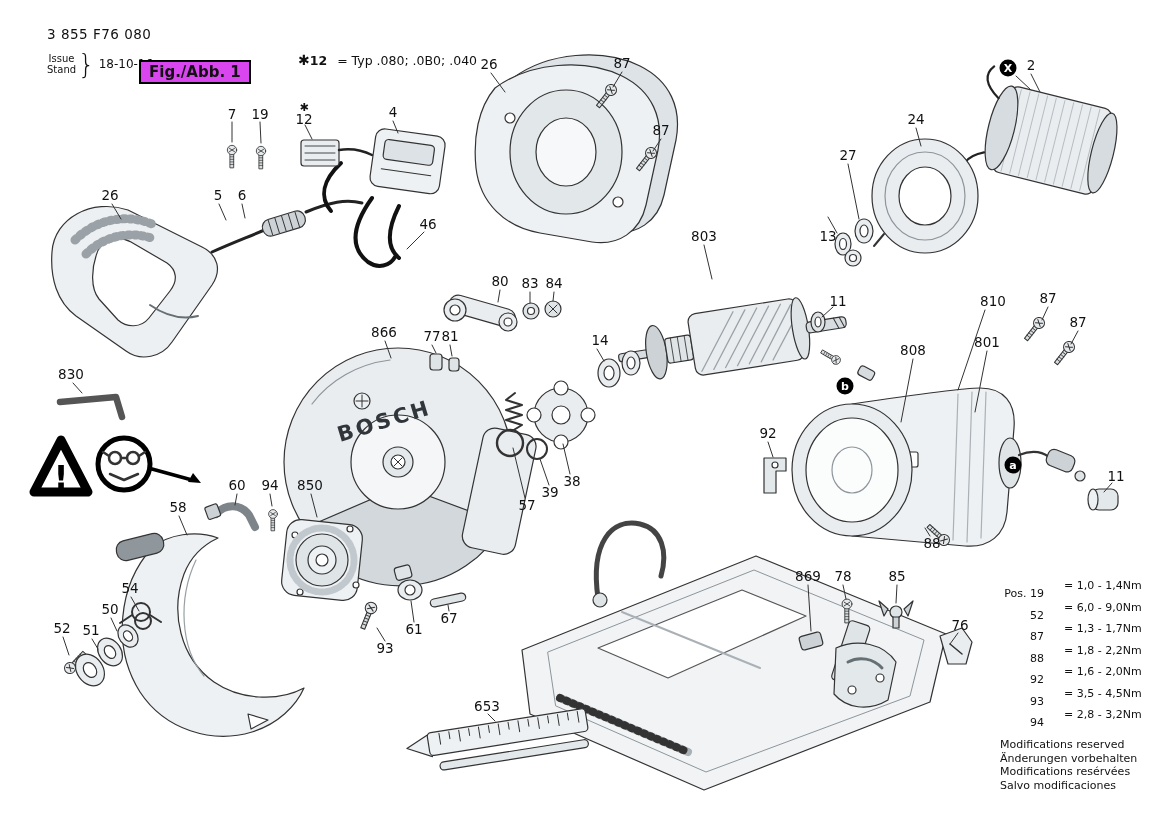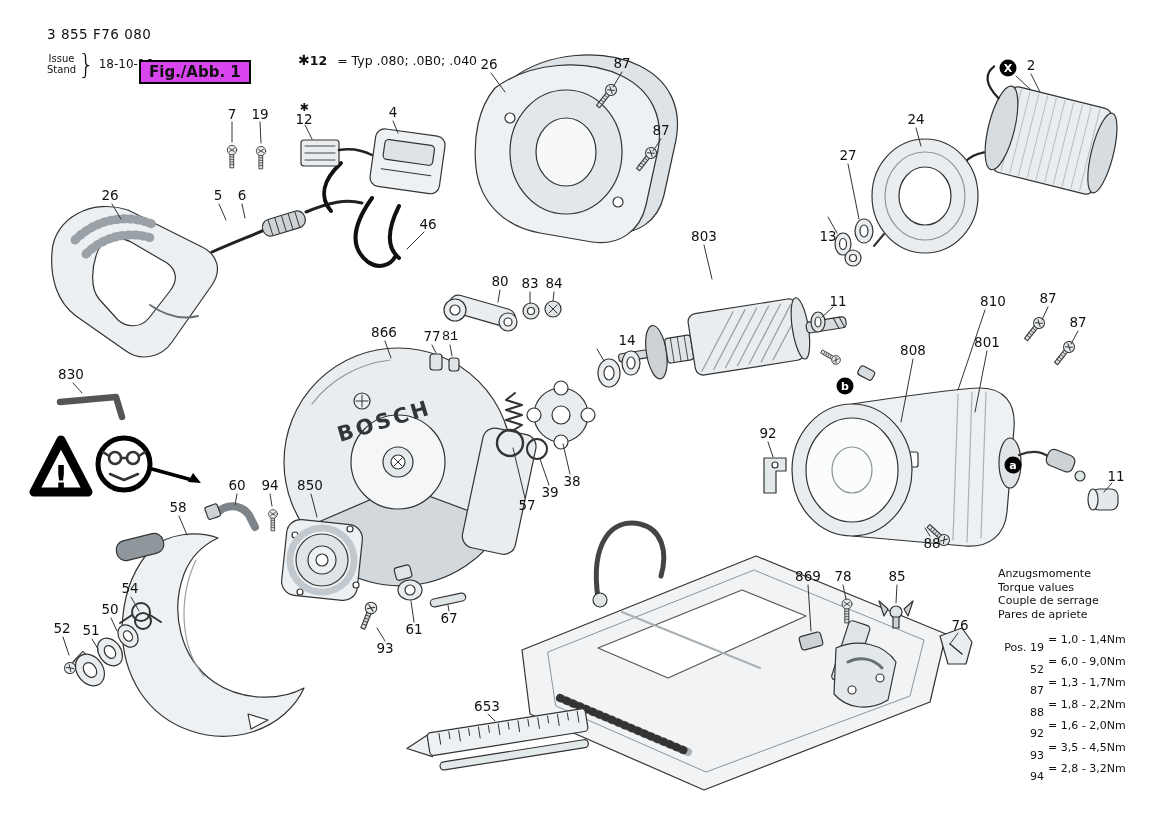--- a/index.html
+++ b/index.html
@@ -23,21 +23,21 @@
            text-align:center;white-space:nowrap;}
   .callout .star{font-size:11px;}
   .circ{position:absolute;transform:translate(-50%,-50%);width:17px;height:17px;border-radius:50%;
         background:#000;color:#fff;font-size:11px;font-weight:bold;display:flex;
         align-items:center;justify-content:center;}
   
   .tq{position:absolute;left:998px;top:567px;font-size:11px;line-height:13.5px;}
   .tq-entries{margin-top:12px;}
   .tq-row{display:flex;}
   .tq-row .pos{width:46px;text-align:right;margin-top:8px;}
-  .tq-row .val{margin-left:4px;}
+  .tq-row .val{margin-left:20px;}
   
   .ft{position:absolute;left:1000px;top:738px;font-size:11px;line-height:13.5px;}
 </style>
 </head>
 <body>
 
 <div class="stage">
 
   <svg class="art" width="1169" height="826" viewBox="0 0 1169 826" xmlns="http://www.w3.org/2000/svg">
     <defs>
@@ -424,24 +424,24 @@
       </div>
       <div class="callout" style="left: 554px; top: 284px;">
         <div>84</div>
       </div>
       <div class="callout" style="left: 384px; top: 333px;">
         <div>866</div>
       </div>
       <div class="callout" style="left: 432px; top: 337px;">
         <div>77</div>
       </div>
-      <div class="callout" style="left: 450px; top: 337px; font-family: Liberation Mono, monospace;">
+      <div class="callout" style="left: 450px; top: 337px;">
         <div>81</div>
       </div>
-      <div class="callout" style="left: 627px; top: 341px;">
+      <div class="callout" style="left: 600px; top: 341px;">
         <div>14</div>
       </div>
       <div class="callout" style="left: 838px; top: 302px;">
         <div>11</div>
       </div>
       <div class="callout" style="left: 985px; top: 302px; margin-left: 8px;">
         <div>810</div>
       </div>
       <div class="callout" style="left: 1048px; top: 299px;">
         <div>87</div>
@@ -525,26 +525,20 @@
         <div>653</div>
       </div>
     </div>
   <div id="letter-layer">
       <div class="circ" style="left: 1008px; top: 68px;">X</div>
       <div class="circ" style="left: 845px; top: 386px;">b</div>
       <div class="circ" style="left: 1013px; top: 465px;">a</div>
     </div>
 
   <div class="tq">
-    <div id="tq-titles">
-        <div>Anzugsmomente</div>
-        <div>Torque values</div>
-        <div>Couple de serrage</div>
-        <div>Pares de apriete</div>
-      </div>
     <div class="tq-entries" id="tq-entries">
         <div class="tq-row">
           <span class="pos">Pos. 19</span>
           <span class="val">= 1,0 - 1,4Nm</span>
         </div>
         <div class="tq-row">
           <span class="pos">52</span>
           <span class="val">= 6,0 - 9,0Nm</span>
         </div>
         <div class="tq-row">
@@ -563,14 +557,20 @@
           <span class="pos">93</span>
           <span class="val">= 3,5 - 4,5Nm</span>
         </div>
         <div class="tq-row">
           <span class="pos">94</span>
           <span class="val">= 2,8 - 3,2Nm</span>
         </div>
       </div>
   </div>
 
+  <div class="ft" id="footer-lines">
+      <div>Modifications reserved</div>
+      <div>Änderungen vorbehalten</div>
+      <div>Modifications resérvées</div>
+      <div>Salvo modificaciones</div>
+    </div>
 
 </div>
 
 </body></html>

